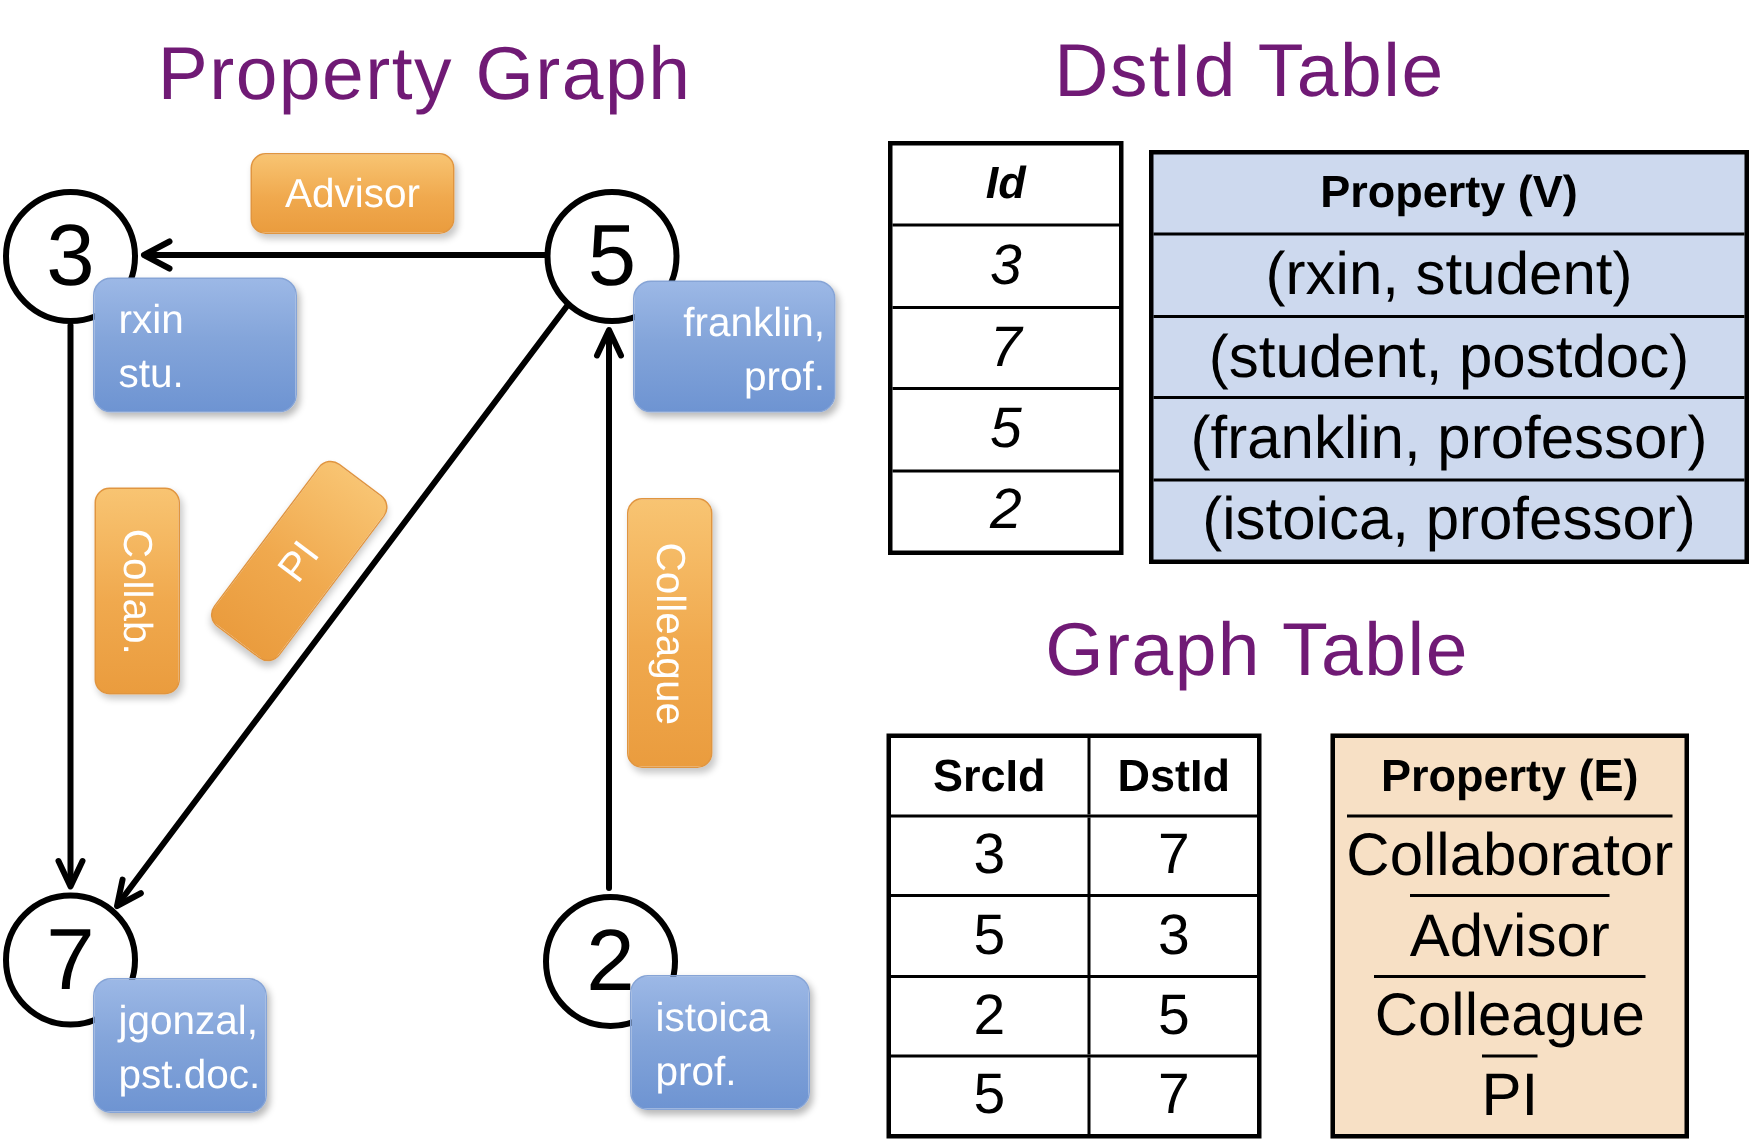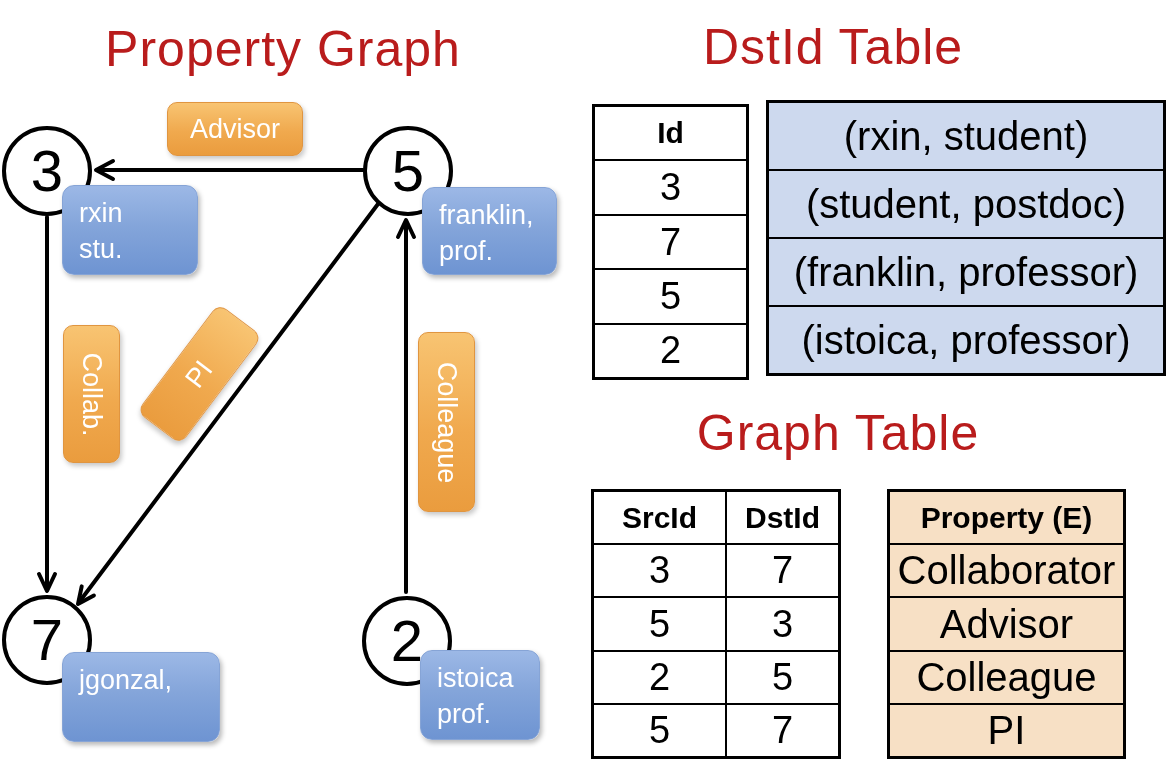--- a/index.html
+++ b/index.html
@@ -2,21 +2,21 @@
 <html><head>
 <meta charset="utf-8">
 <style>
   html,body{margin:0;padding:0;background:#fff;}
   #stage{
     position:relative;width:1170px;height:760px;background:#ffffff;overflow:hidden;
     font-family:"Liberation Sans", sans-serif;color:#000;
   }
   .title{
     position:absolute;font-size:50px;letter-spacing:1px;white-space:nowrap;
-    transform:translateX(-50%);color:#b91c1c;
+    transform:translateX(-50%);color:#701a75;
   }
   
   #edge-svg{position:absolute;left:0;top:0;z-index:1;}
   .node{
     position:absolute;width:82px;height:82px;border:4px solid #000;border-radius:50%;
     background:#fff;display:flex;align-items:center;justify-content:center;
     font-size:58px;line-height:1;z-index:2;
   }
   .pbox{
     position:absolute;z-index:3;border-radius:12px;box-sizing:border-box;
@@ -80,26 +80,27 @@
     <span>7</span>
   </div>
   <div class="node" style="left:362px;top:596px;">
     <span>2</span>
   </div>
 
   <div class="pbox" style="left:62px;top:185px;width:136px;height:90px;">
     <div>rxin</div>
     <div>stu.</div>
   </div>
-  <div class="pbox" style="left:422px;top:187px;width:135px;height:88px;">
+  <div class="pbox" style="left:422px;top:187px;width:135px;height:88px;text-align:right;">
     <div>franklin,</div>
     <div>prof.</div>
   </div>
-  <div class="pbox" style="left:62px;top:652px;width:158px;height:90px;">
+  <div class="pbox" style="left:62px;top:652px;width:116px;height:90px;">
     <div>jgonzal,</div>
+    <div>pst.doc.</div>
   </div>
   <div class="pbox" style="left:420px;top:650px;width:120px;height:90px;">
     <div>istoica</div>
     <div>prof.</div>
   </div>
 
   <div class="obox" style="left:167px;top:102px;width:136px;height:54px;">
     <span>Advisor</span>
   </div>
   <div class="obox" style="left:63px;top:325px;width:57px;height:138px;">
@@ -107,29 +108,30 @@
   </div>
   <div class="obox" style="left:172px;top:306px;width:55px;height:136px;transform:rotate(37deg);">
     <span class="vtext-rev">PI</span>
   </div>
   <div class="obox" style="left:418px;top:332px;width:57px;height:180px;">
     <span class="vtext">Colleague</span>
   </div>
 
   <div class="title" style="left:833px;top:18px;">DstId Table</div>
 
-  <div class="tbox" style="left:592px;top:104px;width:157px;height:276px;">
+  <div class="tbox" style="left:592px;top:94px;width:157px;height:276px;font-style:italic;">
     <div class="trow hdr">Id</div>
     <div class="trow num">3</div>
     <div class="trow num">7</div>
     <div class="trow num">5</div>
     <div class="trow num">2</div>
   </div>
 
   <div class="tbox" style="left:766px;top:100px;width:400px;height:276px;background:#cdd9ee;">
+    <div class="trow hdr">Property (V)</div>
     <div class="trow">(rxin, student)</div>
     <div class="trow">(student, postdoc)</div>
     <div class="trow">(franklin, professor)</div>
     <div class="trow">(istoica, professor)</div>
   </div>
 
   <div class="title" style="left:838px;top:404px;">Graph Table</div>
 
   <div class="tbox" style="left:591px;top:489px;width:250px;height:270px;">
     <div class="trow hdr split">
@@ -147,21 +149,21 @@
     <div class="trow split num">
       <div class="cell c1">2</div>
       <div class="cell c2">5</div>
     </div>
     <div class="trow split num">
       <div class="cell c1">5</div>
       <div class="cell c2">7</div>
     </div>
   </div>
 
-  <div class="tbox" style="left:887px;top:489px;width:239px;height:270px;background:#f7e0c5;">
+  <div class="tbox" style="left:887px;top:489px;width:239px;height:270px;background:#f7e0c5;align-items:center;">
     <div class="trow hdr">Property (E)</div>
     <div class="trow">Collaborator</div>
     <div class="trow">Advisor</div>
     <div class="trow">Colleague</div>
     <div class="trow">PI</div>
   </div>
 
 </div>
 
 </body></html>

